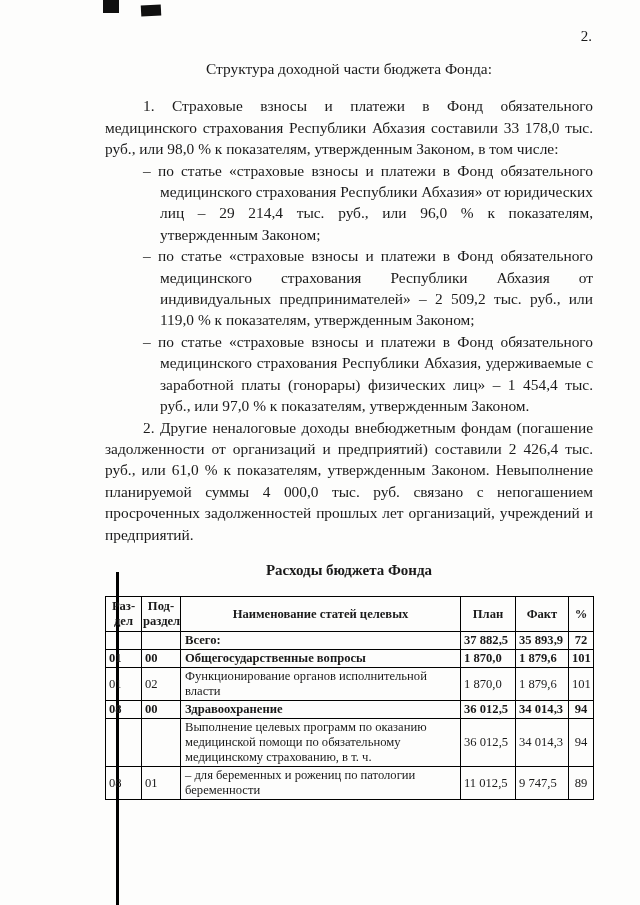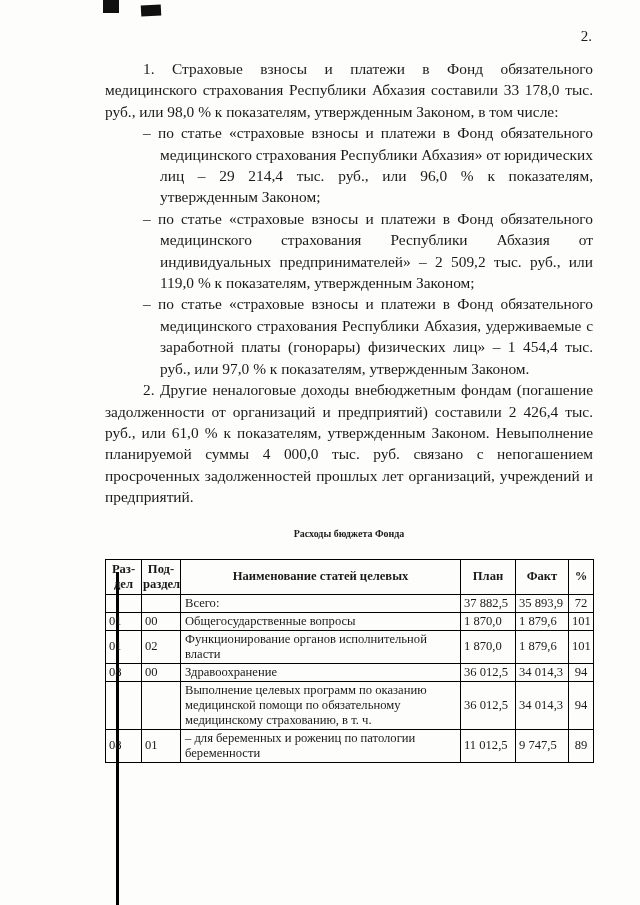--- a/index.html
+++ b/index.html
@@ -26,52 +26,53 @@
     width:488px; padding-top:58px;
     font-size:15.4px; line-height:21.4px;
   }
   .doc-title { margin:0 0 16px 0; font-size:15.4px; font-weight:normal; text-align:center; }
   p { margin:0; text-align:justify; }
   .indent { text-indent:38px; }
   .list-item {
     margin-left:55px; text-indent:-17px; text-align:justify;
   }
   .doc-heading {
-    margin:15px 0 15px 0; font-size:10px; font-weight:bold; text-align:center;
+    margin:15px 0 15px 0; font-size:15px; font-weight:bold; text-align:center;
   }
   .unit-note { margin-top:12px; margin-bottom:2px; text-align:right; font-size:13.2px; }
 
   table.budget-table {
     width:488px; border-collapse:collapse; table-layout:fixed;
     font-size:12.6px; line-height:15px;
   }
   .budget-table th, .budget-table td {
     border:1px solid #000;
     padding:1px 3px;
     vertical-align:middle;
     overflow:hidden;
   }
   .budget-table th { font-weight:bold; text-align:center; white-space:pre-line; padding:2px 1px; }
   td.c-razdel, td.c-podrazdel { text-align:left; }
   td.c-name { text-align:left; padding-left:4px; }
   td.c-plan, td.c-fact { text-align:left; padding-right:4px; }
   td.c-pct { text-align:center; }
-  tr.bold td { font-weight:normal; }
+  tr.bold td { font-weight:bold; }
 </style>
 </head>
 <body>
 
 <div class="page">
   <div class="mark1"></div>
   <div class="mark2"></div>
   <div class="scan-line"></div>
 
   <div class="page-number">2.</div>
 
   <div class="content">
+    <h1 class="doc-title">Структура доходной части бюджета Фонда:</h1>
 
     <p class="indent">1. Страховые взносы и платежи в Фонд обязательного медицинского страхования Республики Абхазия составили 33 178,0 тыс. руб., или 98,0 % к показателям, утвержденным Законом, в том числе:</p>
     <p class="list-item">– по статье «страховые взносы и платежи в Фонд обязательного медицинского страхования Республики Абхазия» от юридических лиц – 29 214,4 тыс. руб., или 96,0 % к показателям, утвержденным Законом;</p>
     <p class="list-item">– по статье «страховые взносы и платежи в Фонд обязательного медицинского страхования Республики Абхазия от индивидуальных предпринимателей» – 2 509,2 тыс. руб., или 119,0 % к показателям, утвержденным Законом;</p>
     <p class="list-item">– по статье «страховые взносы и платежи в Фонд обязательного медицинского страхования Республики Абхазия, удерживаемые с заработной платы (гонорары) физических лиц» – 1 454,4 тыс. руб., или 97,0 % к показателям, утвержденным Законом.</p>
     <p class="indent">2. Другие неналоговые доходы внебюджетным фондам (погашение задолженности от организаций и предприятий) составили 2 426,4 тыс. руб., или 61,0 % к показателям, утвержденным Законом. Невыполнение планируемой суммы 4 000,0 тыс. руб. связано с непогашением просроченных задолженностей прошлых лет организаций, учреждений и предприятий.</p>
 
     <h2 class="doc-heading">Расходы бюджета Фонда</h2>
 
 

